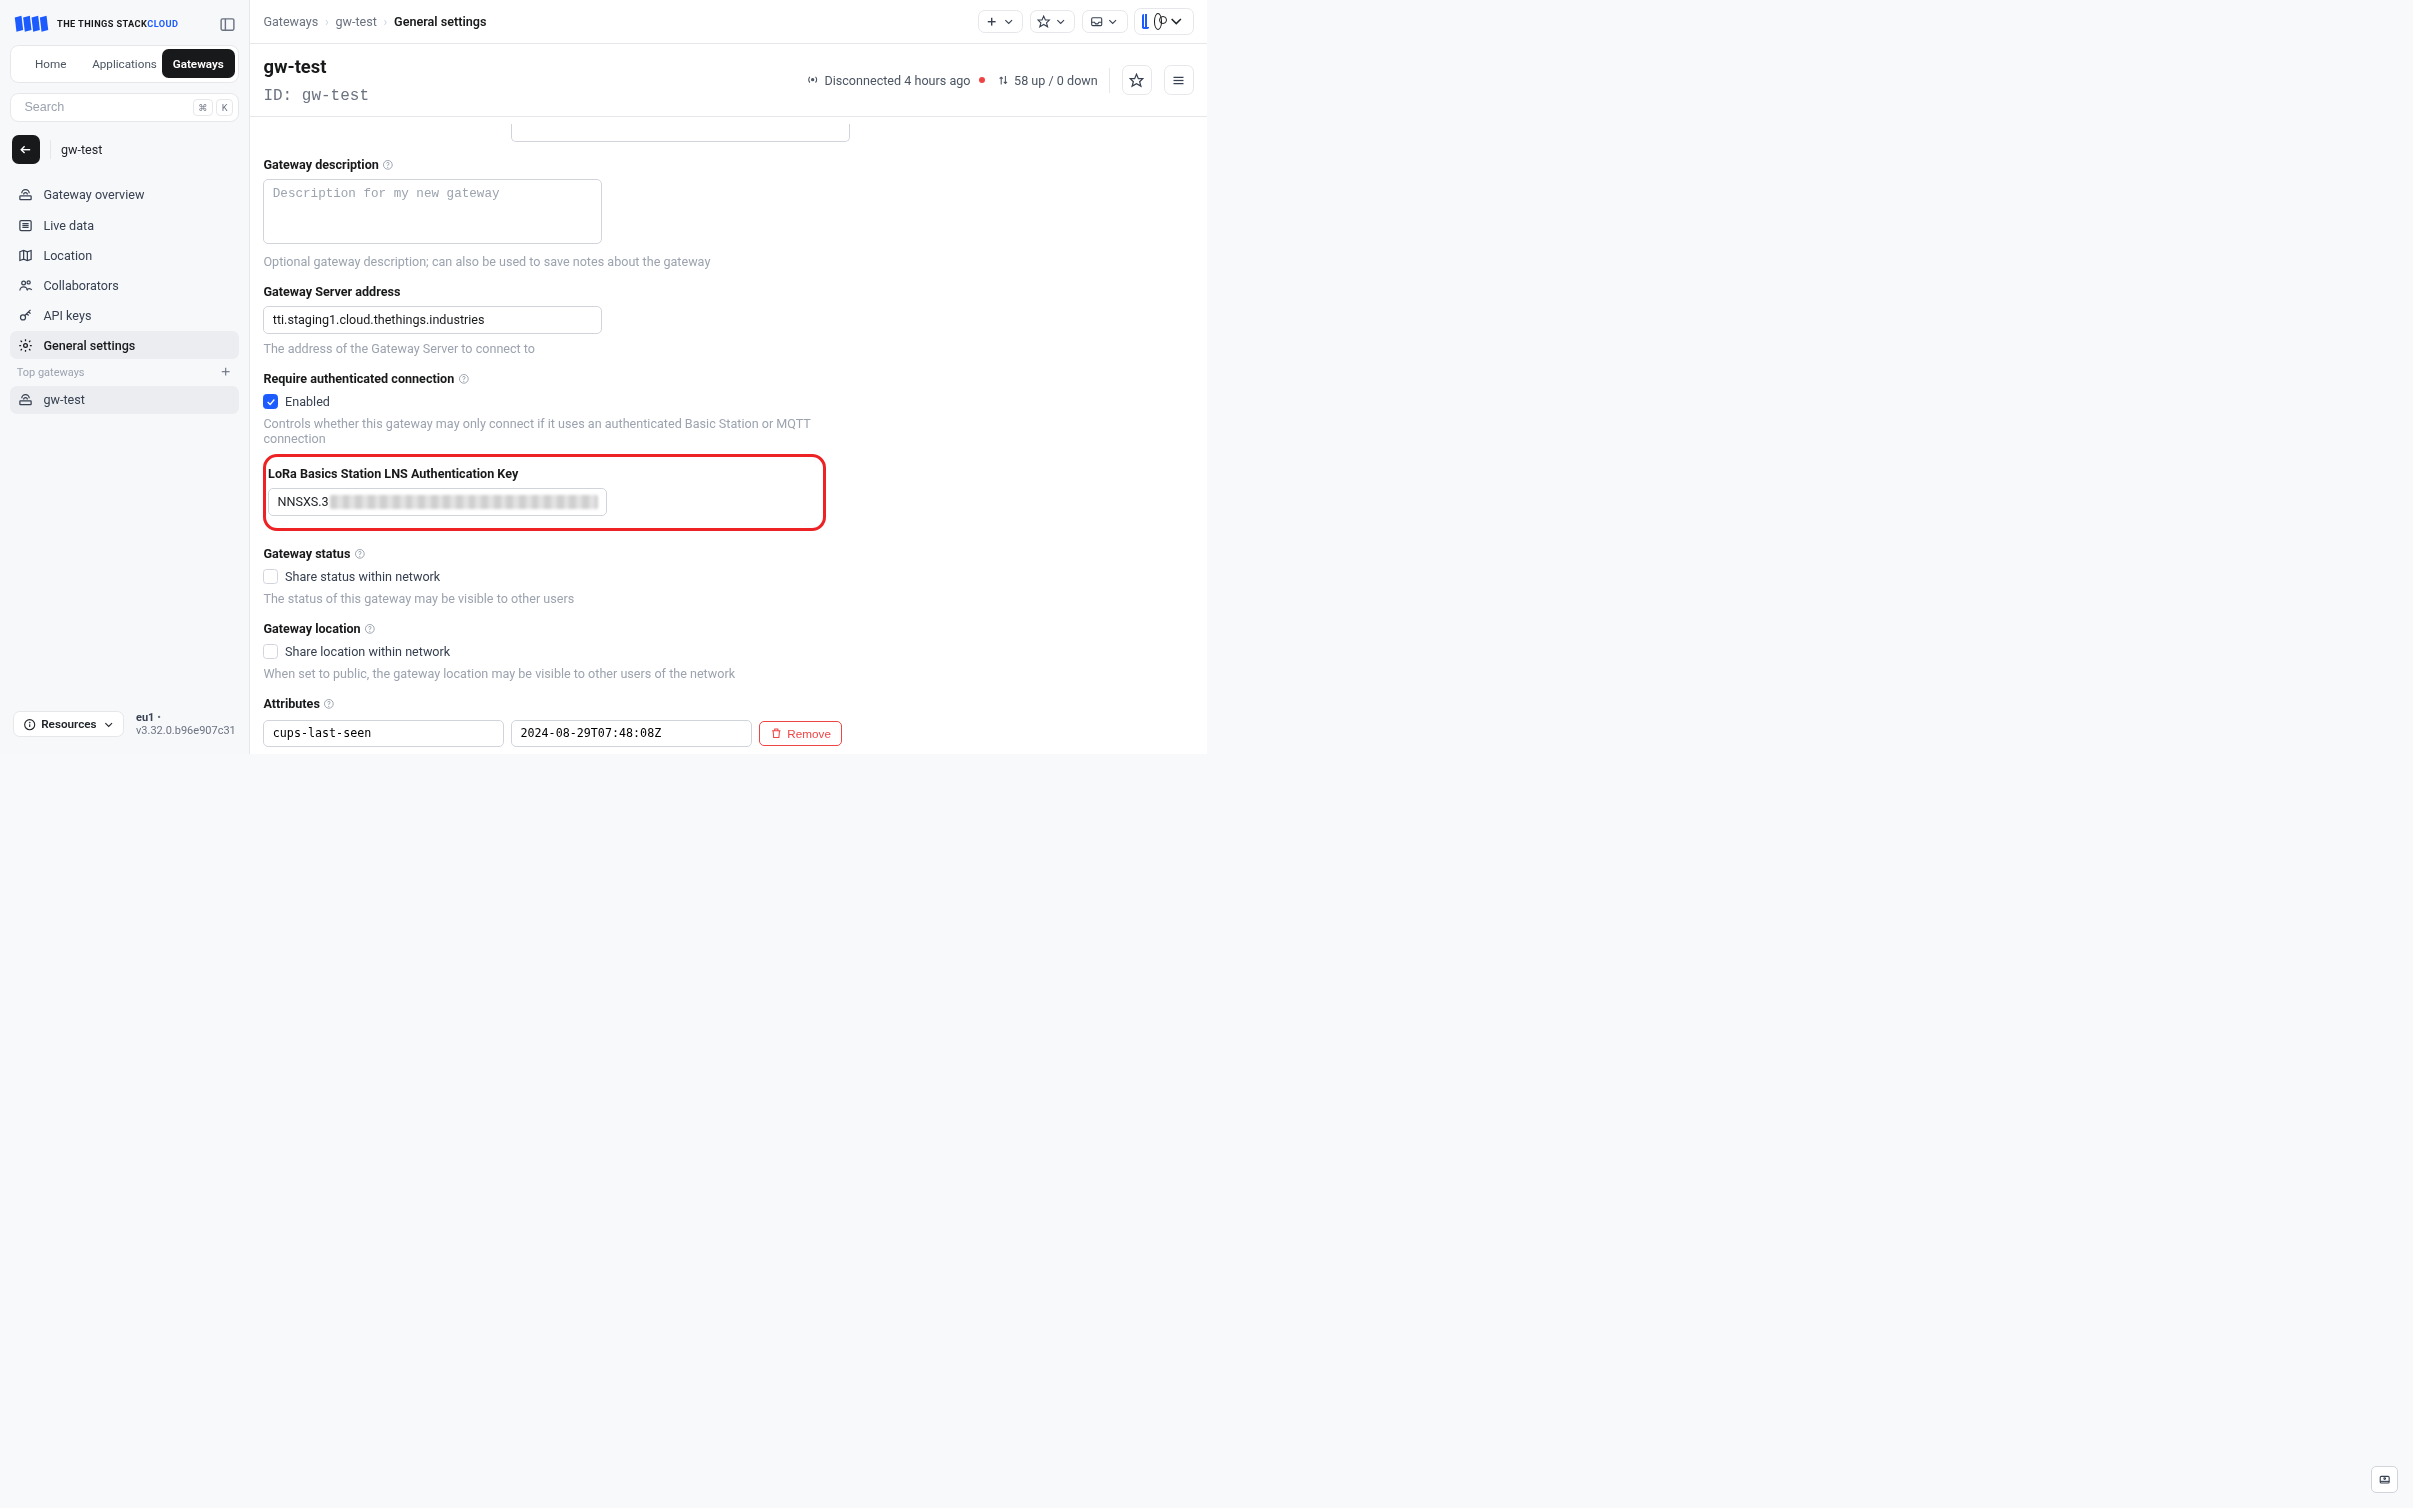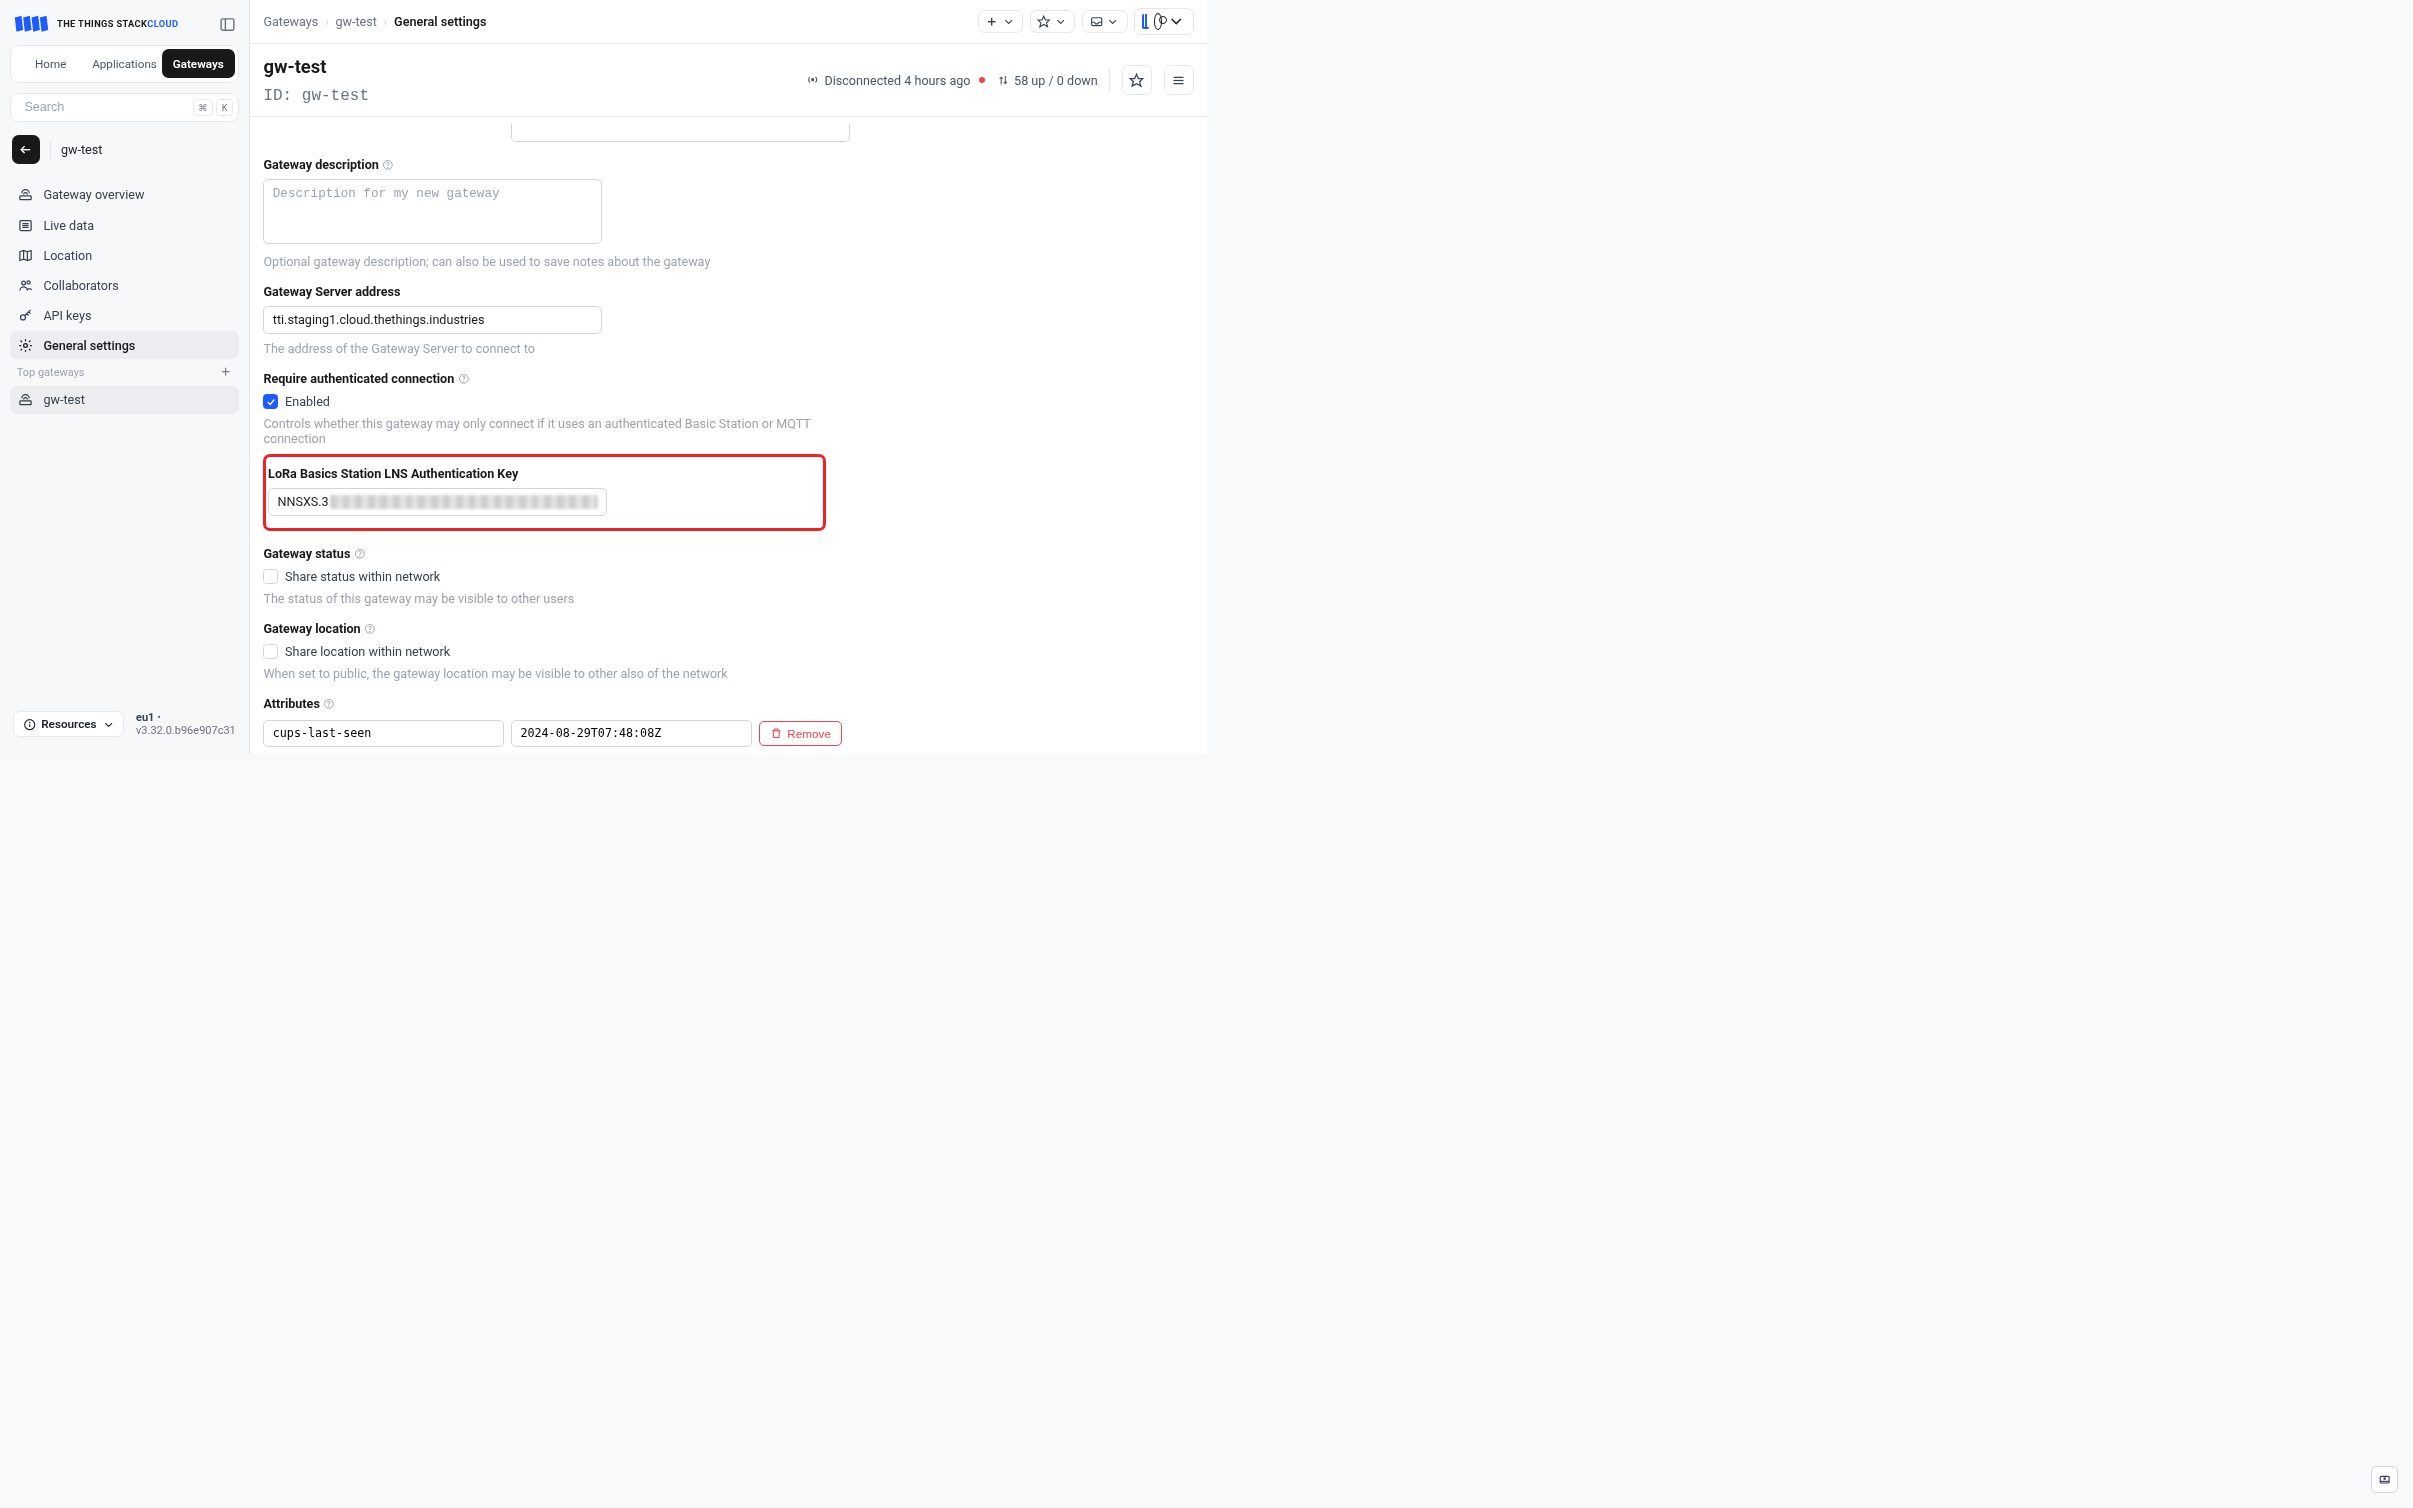--- a/index.html
+++ b/index.html
@@ -80,21 +80,21 @@
 .help-ic { width:11.7px;height:11.7px;color:#9ca3af;}
 .text-input { width:339px; padding:5.9px 8.4px; border:0.8px solid #d1d5db; border-radius:5px; font-size:12.6px; color:#18191b; margin-top:6.7px; font-family:inherit;}
 .textarea { width:339px; height:65px; padding:6.7px 8.4px; border:0.8px solid #d1d5db; border-radius:5px; font-size:12.6px; resize:none; margin-top:6.7px; font-family:Liberation Mono, monospace;}
 .textarea::placeholder{color:#9ca3af;}
 .hint { font-size:12.6px; color:#9ca3af; margin-top:6.7px;}
 .check-row { display:flex; align-items:center; gap:6.7px; margin-top:8.4px;}
 .checkbox { width:15px; height:15px; border:1.3px solid #d1d5db; border-radius:3.4px; display:flex; align-items:center; justify-content:center; cursor:pointer;}
 .checkbox.checked { background:#1c5cff; border-color:#1c5cff;}
 .checkbox.checked svg { color:#fff;}
 .check-label { font-size:12.6px; color:#374151;}
-.highlight-box { border: 3.4px solid #ed2224; border-radius:7px; padding: 8.4px 8.4px 11.7px 1.7px; margin-top:8.4px; width: 563px;}
+.highlight-box { border: 3.4px solid #ed2224; border-radius:14px; padding: 8.4px 8.4px 11.7px 1.7px; margin-top:8.4px; width: 563px;}
 .highlight-box .form-label { margin-left: 0;}
 .attr-row { display:flex; gap:6.7px; margin-top:8.4px; align-items:center;}
 .attr-input { width:241px; padding:5.9px 8.4px; border:0.8px solid #d1d5db; border-radius:5px; font-size:11.7px; font-family:ui-monospace,Menlo,monospace;}
 .remove-btn { display:flex; align-items:center; gap:5px; border:1.3px solid #ef4444; color:#ef4444; background:#fff; border-radius:5px; padding:5px 10px; font-size:11.7px; cursor:pointer;}
 .remove-btn .ic{width:12.6px;height:12.6px;}
 .secret-input { width:339px; padding:5.9px 8.4px; border:0.8px solid #d1d5db; border-radius:5px; margin-top:6.7px; display:flex; align-items:center; gap:1.7px; background:#fff;}
 .secret-prefix { font-size:12.6px;}
 .secret-blur { flex:1; height:13.4px; background: repeating-linear-gradient(90deg,#cfcfcf 0 6.7px,#e2e2e2 6.7px 12.6px); filter: blur(1.7px); border-radius:1.7px;}
 
 .float-btn { position:fixed; right:15px; bottom:15px; width:27px; height:27px; border:0.8px solid #d1d5db; border-radius:5px; background:#fff; display:flex; align-items:center;justify-content:center;}
@@ -403,21 +403,21 @@
           <svg class="help-ic" viewBox="0 0 24 24" fill="none" stroke="currentColor" stroke-width="2">
               <circle cx="12" cy="12" r="9"></circle>
               <path d="M9.5 9 A2.5 2.5 0 1 1 12 12 L12 14"></path>
               <circle cx="12" cy="17" r="0.5" fill="currentColor"></circle>
             </svg>
         </div>
         <div class="check-row">
           <div class="checkbox"></div>
           <span class="check-label">Share location within network</span>
         </div>
-        <div class="hint">When set to public, the gateway location may be visible to other also of the network</div>
+        <div class="hint">When set to public, the gateway location may be visible to other users of the network</div>
       </div>
 
       <div class="form-group">
         <div class="form-label">
           <span>Attributes</span>
           <svg class="help-ic" viewBox="0 0 24 24" fill="none" stroke="currentColor" stroke-width="2">
               <circle cx="12" cy="12" r="9"></circle>
               <path d="M9.5 9 A2.5 2.5 0 1 1 12 12 L12 14"></path>
               <circle cx="12" cy="17" r="0.5" fill="currentColor"></circle>
             </svg>

